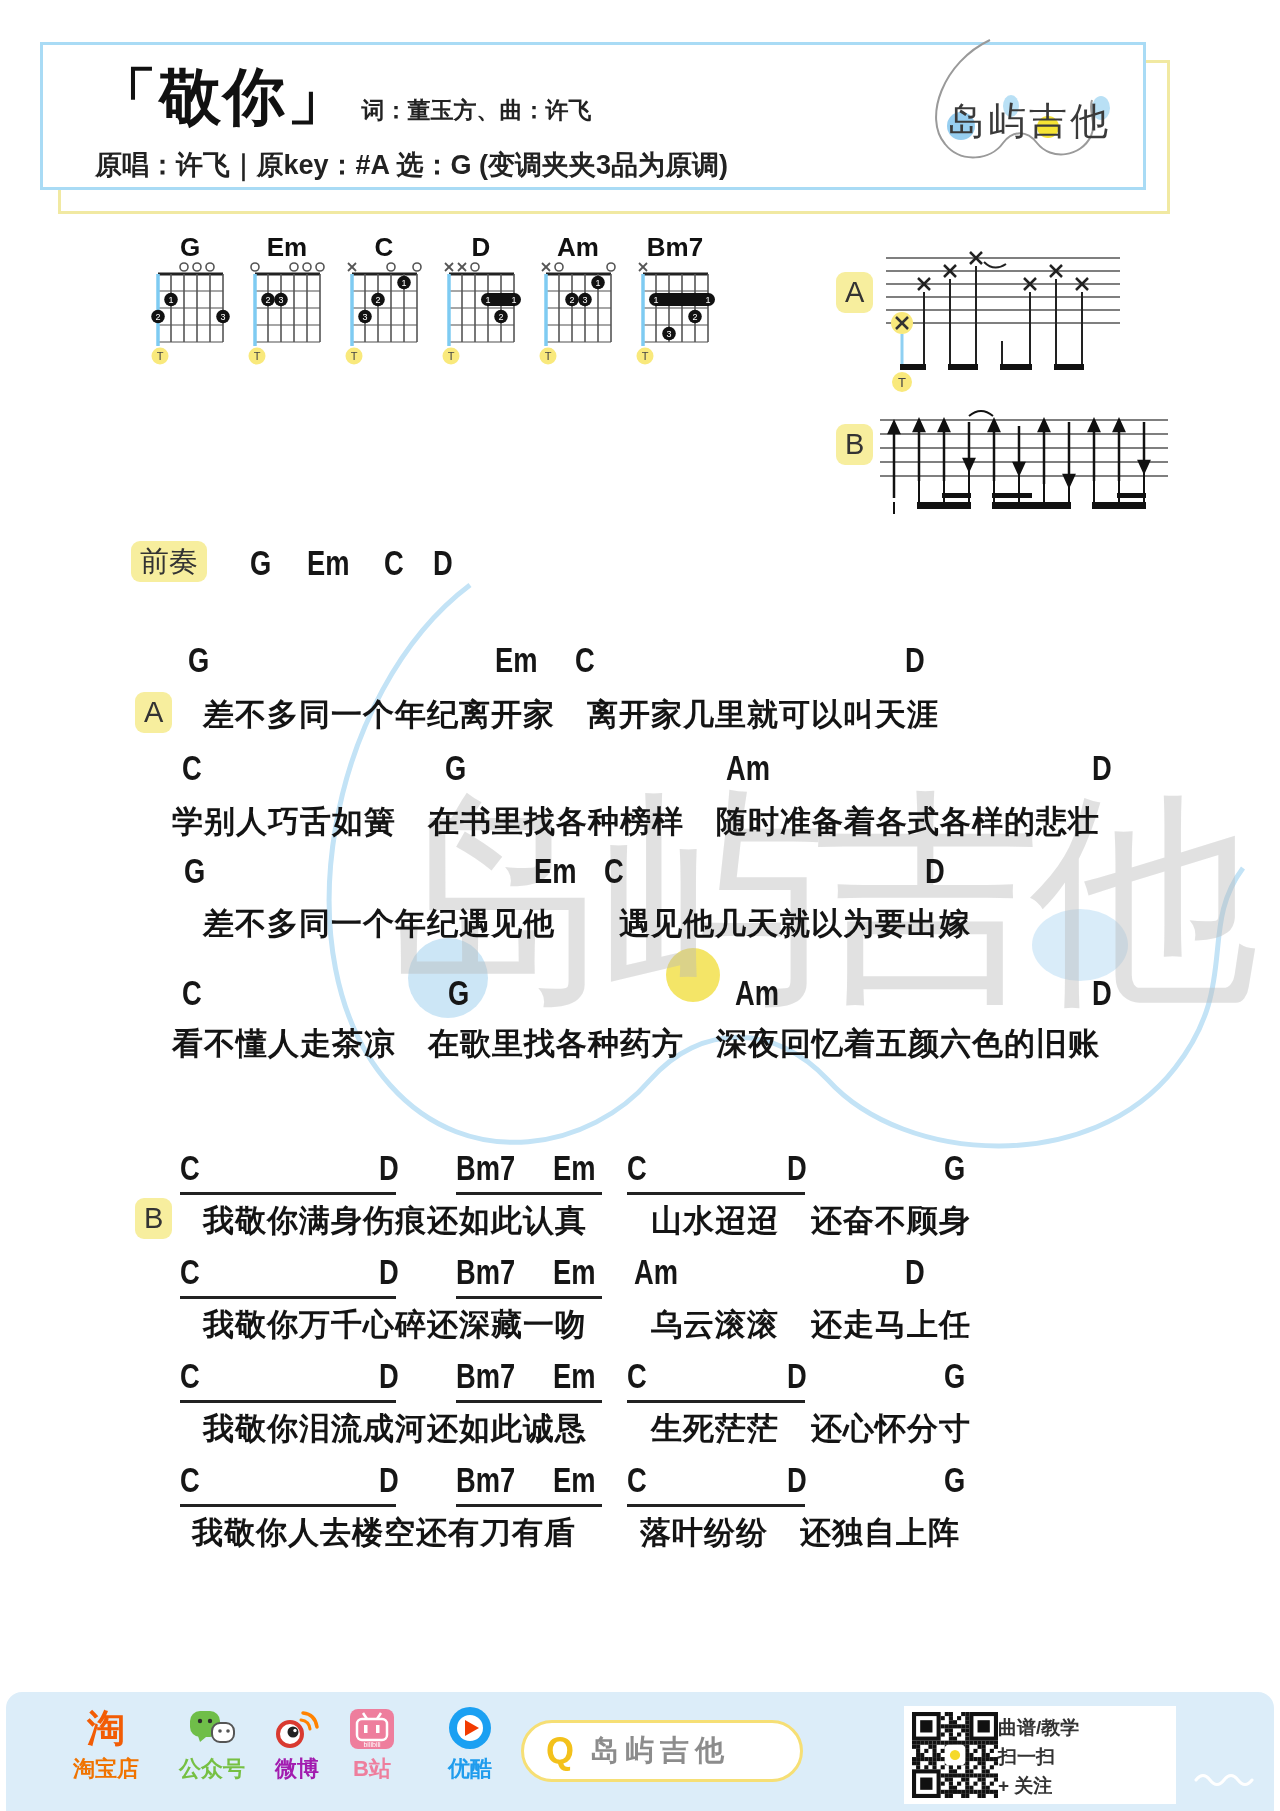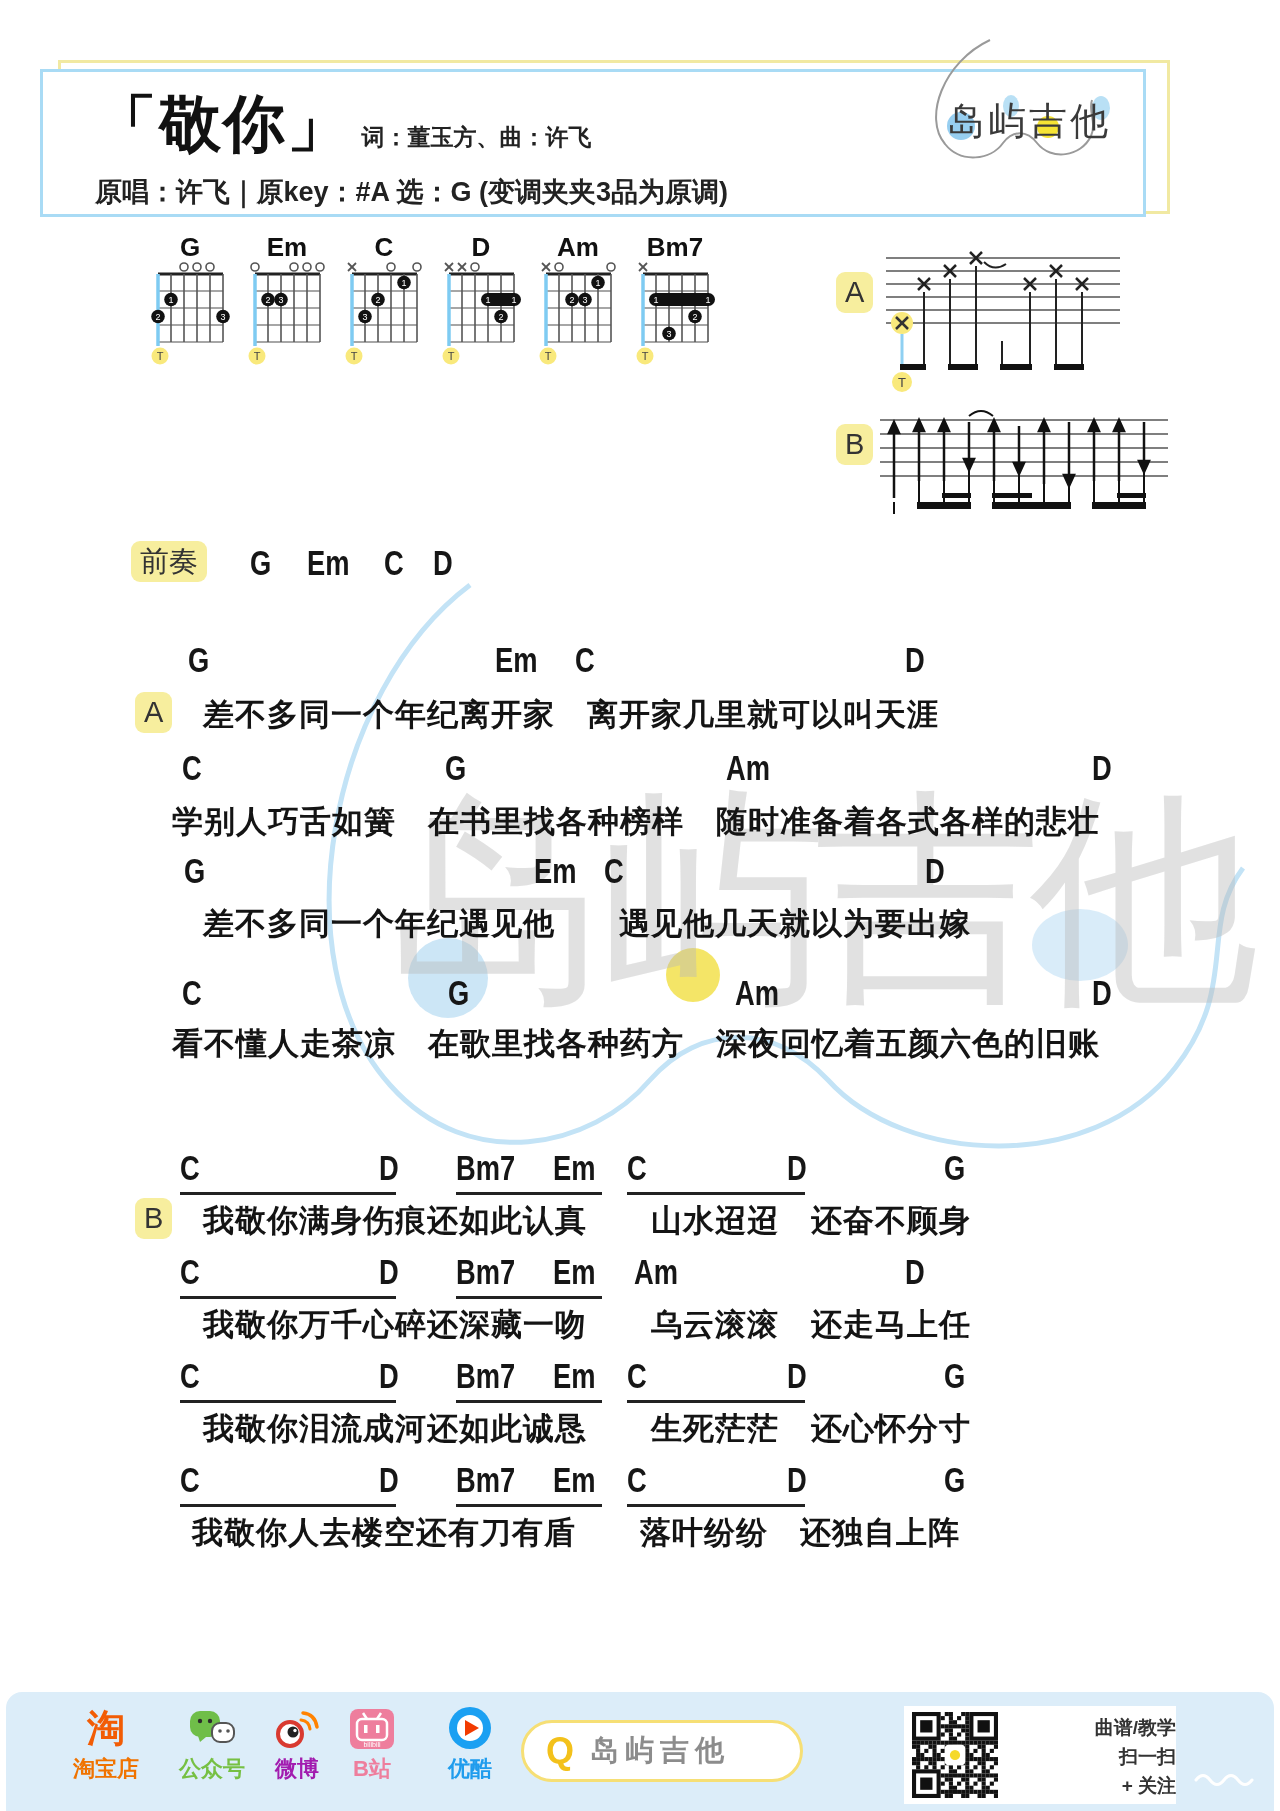--- a/index.html
+++ b/index.html
@@ -2,21 +2,21 @@
 <html><head>
 <meta charset="utf-8">
 <style>
   html,body{margin:0;padding:0;background:#fff;}
   .page{position:relative;width:1280px;height:1811px;background:#fff;overflow:hidden;
         font-family:"Liberation Sans",sans-serif;color:#1a1a1a;}
   
   .hdr-yellow{position:absolute;left:58px;top:60px;width:1106px;height:148px;
               border:3px solid #f1e9a2;z-index:1;background:#fff;}
   .hdr-blue{position:absolute;left:40px;top:42px;width:1106px;height:148px;
-            border:3px solid #a9dbf5;background:#fff;z-index:2;box-sizing:border-box;margin-top:27px;}
+            border:3px solid #a9dbf5;background:#fff;z-index:2;box-sizing:border-box;}
   .hdr-inner{padding:10px 0 0 52px;}
   .song-title{font-size:62px;font-weight:700;color:#111;display:inline;letter-spacing:2px;}
   .credits{font-size:23px;font-weight:700;color:#222;margin-left:6px;}
   .meta{font-size:27px;font-weight:700;color:#222;margin-top:8px;}
   .logo{position:absolute;left:895px;top:26px;z-index:3;}
   
   .diagrams{position:absolute;left:150px;top:232px;display:flex;gap:17px;z-index:2;}
   .diag{width:80px;text-align:center;}
   .diag .nm{font-size:26px;font-weight:600;height:28px;color:#111;}
   
@@ -46,21 +46,21 @@
   .flink .lb{font-size:22px;font-weight:700;margin-top:2px;}
   .lb-taobao{color:#f07300;} .lb-wechat{color:#76c043;font-family:Liberation Serif, serif;} .lb-weibo{color:#a21caf;}
   .lb-bili{color:#ee7e9d;} .lb-youku{color:#1f9ced;}
   .spill{position:absolute;left:515px;top:28px;width:282px;height:62px;background:#fff;
          border:3px solid #f6df75;border-radius:34px;display:flex;align-items:center;
          padding-left:22px;box-sizing:border-box;}
   .spill .q{font-size:36px;font-weight:700;color:#f3c11b;}
   .spill .stext{font-size:29px;color:#8c8c8c;letter-spacing:6px;margin-left:16px;font-weight:600;}
   .qrbox{position:absolute;left:898px;top:14px;width:272px;height:98px;background:#fff;display:flex;}
   .qrimg{margin:6px 0 0 8px;}
-  .qrtext{flex:1;text-align:right;font-size:19px;font-weight:600;color:#333;
+  .qrtext{flex:1;text-align:left;font-size:19px;font-weight:600;color:#333;
           padding-top:7px;line-height:29px;}
   .wave{position:absolute;left:1188px;top:76px;}
 </style>
 </head>
 <body>
 
 <div class="page">
 
   <svg class="wm" width="1280" height="1811">
     <path d="M470,585 C330,690 278,960 390,1085 C470,1175 592,1148 650,1080

